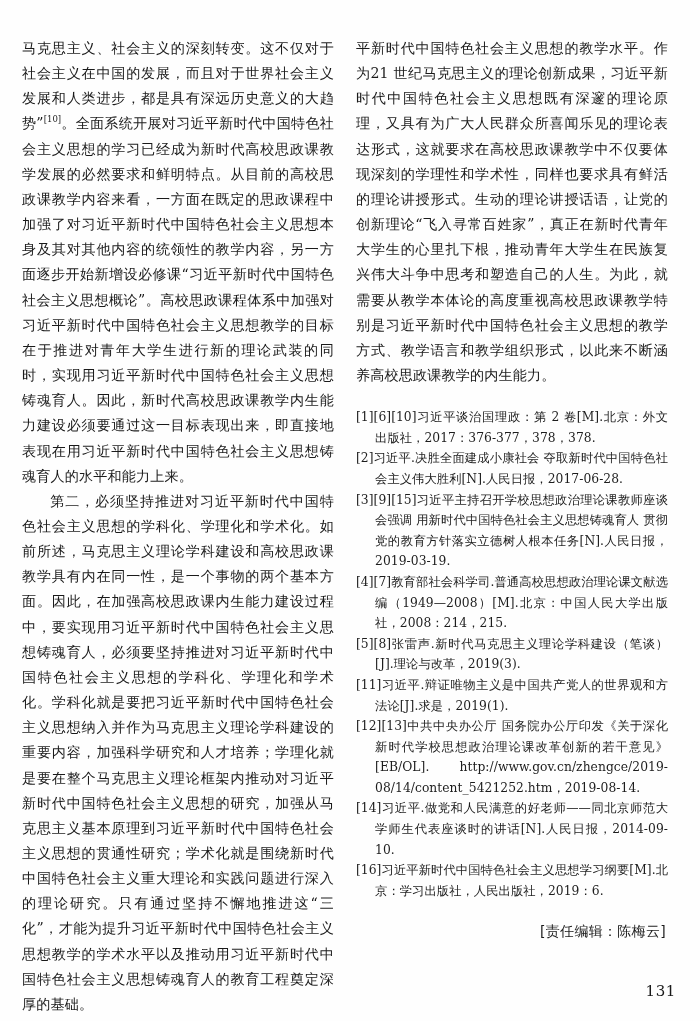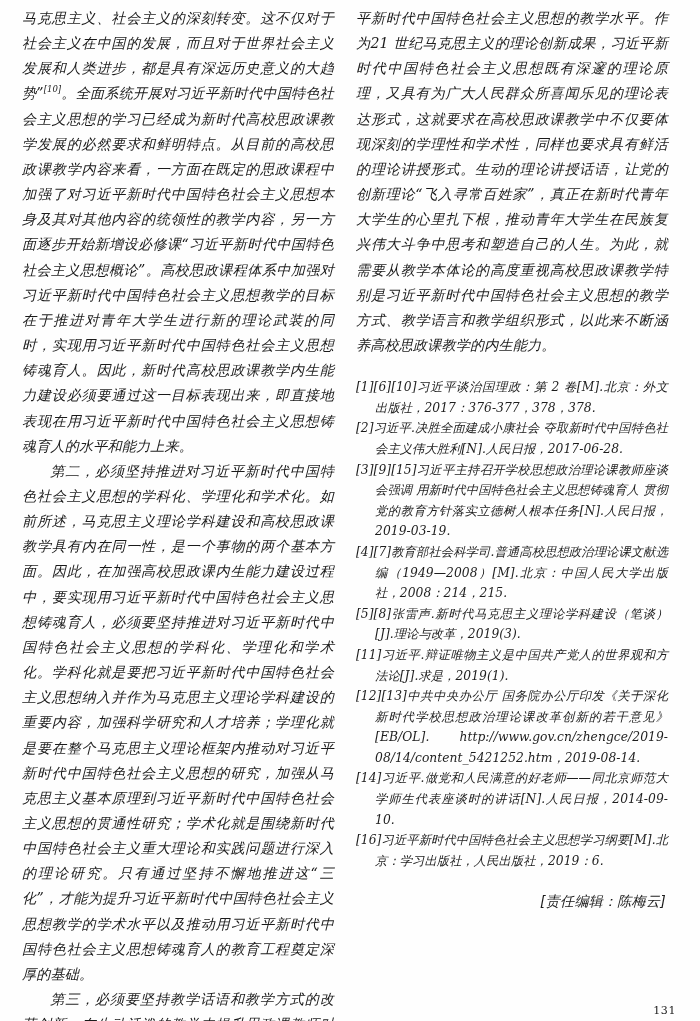--- a/index.html
+++ b/index.html
@@ -18,27 +18,26 @@
   }
 
   .page {
     position: absolute;
     inset: 0;
     background: #fefefe;
   }
 
   .columns {
     position: absolute;
-    top: 6px;
+    top: 36px;
     left: 22px;
     width: 656px;
     height: 930px;
     display: flex;
     gap: 22px;
-    font-style: italic;
   }
 
   .col {
     width: 312px;
     position: relative;
   }
 
   
   .prose {
     font-family: "DejaVu Serif", "Liberation Serif", serif;
@@ -103,23 +102,23 @@
     font-size: 14px;
     letter-spacing: 0.3px;
     color: #1b1b1b;
     padding-right: 2px;
   }
 
   
   .folio {
     position: absolute;
     right: 24px;
-    bottom: 4px;
+    bottom: 21px;
     font-family: "DejaVu Serif", "Liberation Serif", serif;
-    font-size: 11px;
+    font-size: 15px;
     letter-spacing: 0.6px;
     color: #1a1a1a;
   }
 </style>
 </head>
 <body>
 
 <div class="page">
 
   <div class="columns">

